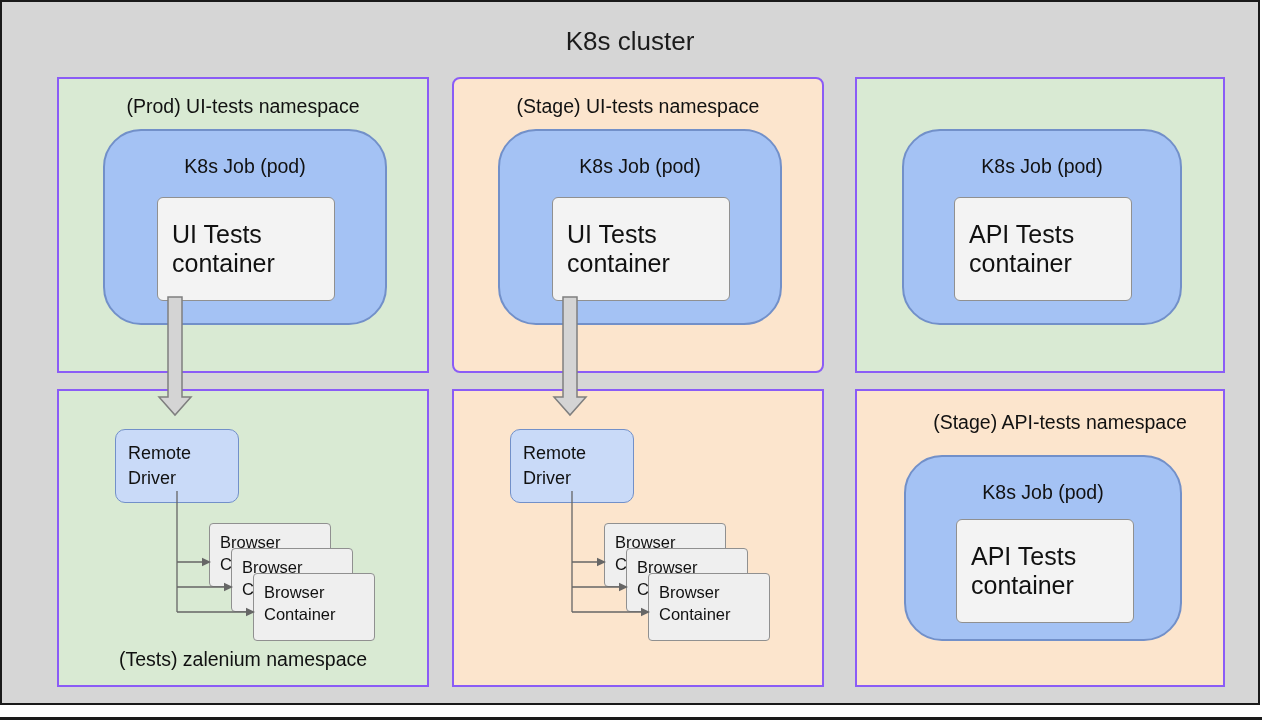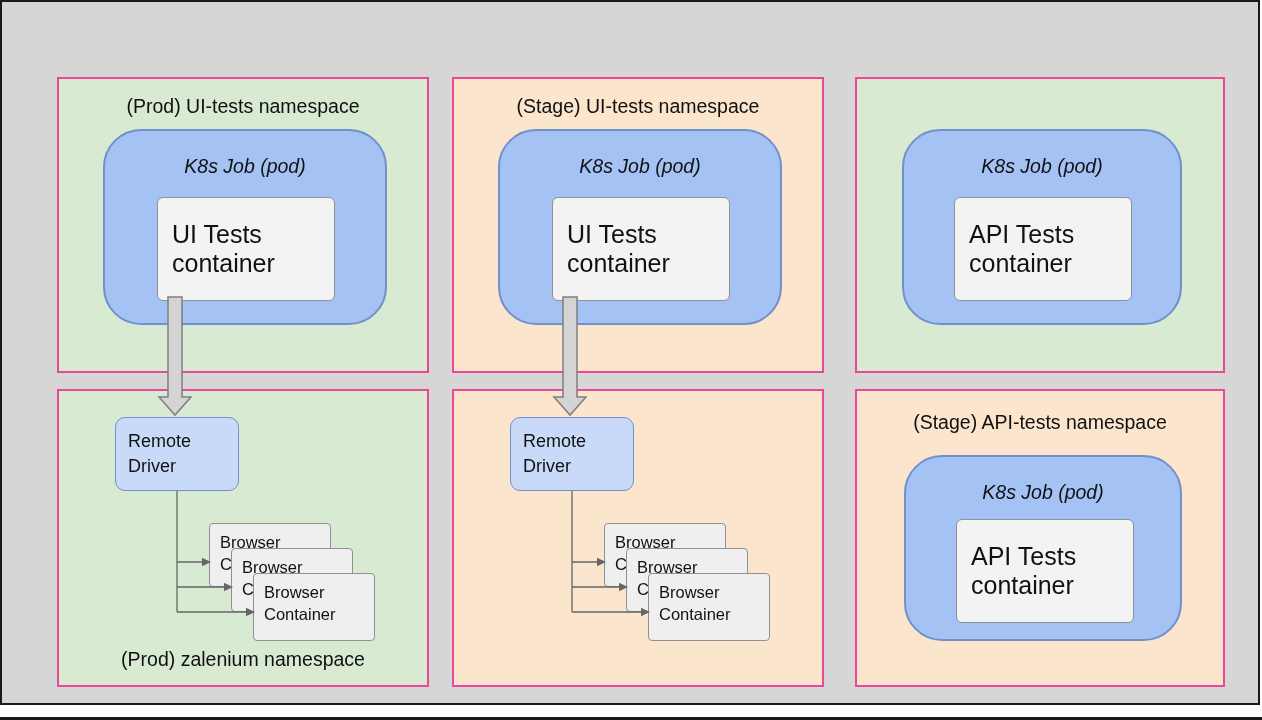--- a/index.html
+++ b/index.html
@@ -23,21 +23,21 @@
     position: absolute;
     top: 24px;
     left: 0;
     width: 100%;
     text-align: center;
     font-size: 26px;
     color: #1c1c1c;
   }
   .panel {
     position: absolute;
-    border: 2px solid #ec4899;
+    border: 2px solid #8b5cf6;
     box-sizing: border-box;
   }
   .panel.green  { background: #d9ead3; }
   .panel.orange { background: #fce5cd; }
   .panel-title {
     position: absolute;
     top: 16px;
     left: 0;
     width: 100%;
     text-align: center;
@@ -56,21 +56,20 @@
     box-sizing: border-box;
   }
   .pod-label {
     position: absolute;
     top: 24px;
     left: 0;
     width: 100%;
     text-align: center;
     font-size: 19.5px;
     color: #111111;
-    font-style: italic;
   }
   .cbox {
     position: absolute;
     background: #f3f3f3;
     border: 1.5px solid #909090;
     border-radius: 6px;
     box-sizing: border-box;
     display: flex;
     align-items: center;
   }
@@ -85,20 +84,21 @@
   .driver {
     position: absolute;
     width: 124px;
     height: 74px;
     background: #c9daf8;
     border: 1.5px solid #7290c9;
     border-radius: 10px;
     box-sizing: border-box;
     display: flex;
     align-items: center;
+    margin-top: 12px;
   }
   .driver-text {
     display: block;
     width: 86px;
     margin-left: 12px;
     font-size: 18px;
     line-height: 25px;
     color: #111111;
   }
   .bbox {
@@ -138,32 +138,33 @@
     width: 100%;
     height: 3px;
     background: #1a1a1a;
   }
 </style>
 </head>
 <body>
 
 <div class="cluster">
 
+  <div class="cluster-title">K8s cluster</div>
 
   <section class="panel green" style="left:55px; top:75px; width:372px; height:296px;">
     <div class="panel-title">(Prod) UI-tests namespace</div>
     <div class="pod" style="left:44px; top:50px; width:284px; height:196px;">
       <div class="pod-label">K8s Job (pod)</div>
       <div class="cbox" style="left:52px; top:66px; width:178px; height:104px;">
         <span class="cbox-text">UI Tests container</span>
       </div>
     </div>
   </section>
 
-  <section class="panel orange" style="left:450px; top:75px; width:372px; height:296px;">
+  <section class="panel orange" style="left:450px; top:75px; width:372px; height:296px;border-radius:8px;">
     <div class="panel-title">(Stage) UI-tests namespace</div>
     <div class="pod" style="left:44px; top:50px; width:284px; height:196px;">
       <div class="pod-label">K8s Job (pod)</div>
       <div class="cbox" style="left:52px; top:66px; width:178px; height:104px;">
         <span class="cbox-text">UI Tests container</span>
       </div>
     </div>
   </section>
 
   <section class="panel green" style="left:853px; top:75px; width:370px; height:296px;">
@@ -187,21 +188,21 @@
     </div>
     <div class="bbox front" style="left:194px; top:182px; z-index:3;">
       <span class="bbox-text">Browser Container</span>
     </div>
     <svg class="connector" width="372" height="298" viewBox="0 0 372 298">
       <path d="M118 100 V221 M118 171 H144 M118 196 H166 M118 221 H188" stroke="#666666" stroke-width="1.3" fill="none"></path>
       <polygon points="152,171 143,166.8 143,175.2" fill="#666666"></polygon>
       <polygon points="174,196 165,191.8 165,200.2" fill="#666666"></polygon>
       <polygon points="196,221 187,216.8 187,225.2" fill="#666666"></polygon>
     </svg>
-    <div class="panel-title bottom">(Prod) zalenium namespace</div>
+    <div class="panel-title bottom">(Tests) zalenium namespace</div>
   </section>
 
   <section class="panel orange" style="left:450px; top:387px; width:372px; height:298px;">
     <div class="driver" style="left:56px; top:26px;">
       <span class="driver-text">Remote Driver</span>
     </div>
     <div class="bbox" style="left:150px; top:132px; z-index:1;">
       <span class="bbox-text">Browser Container</span>
     </div>
     <div class="bbox" style="left:172px; top:157px; z-index:2;">
@@ -212,21 +213,21 @@
     </div>
     <svg class="connector" width="372" height="298" viewBox="0 0 372 298">
       <path d="M118 100 V221 M118 171 H144 M118 196 H166 M118 221 H188" stroke="#666666" stroke-width="1.3" fill="none"></path>
       <polygon points="152,171 143,166.8 143,175.2" fill="#666666"></polygon>
       <polygon points="174,196 165,191.8 165,200.2" fill="#666666"></polygon>
       <polygon points="196,221 187,216.8 187,225.2" fill="#666666"></polygon>
     </svg>
   </section>
 
   <section class="panel orange" style="left:853px; top:387px; width:370px; height:298px;">
-    <div class="panel-title" style="top:20px;">(Stage) API-tests namespace</div>
+    <div class="panel-title" style="top:20px;margin-left:20px;">(Stage) API-tests namespace</div>
     <div class="pod" style="left:47px; top:64px; width:278px; height:186px;">
       <div class="pod-label">K8s Job (pod)</div>
       <div class="cbox" style="left:50px; top:62px; width:178px; height:104px;">
         <span class="cbox-text">API Tests container</span>
       </div>
     </div>
   </section>
 
   <svg class="overlay" width="1256" height="701" viewBox="0 0 1256 701">
     <polygon points="166,295 180,295 180,395 189,395 173,413 157,395 166,395" fill="#d4d4d4" stroke="#7f7f7f" stroke-width="1.5"></polygon>

